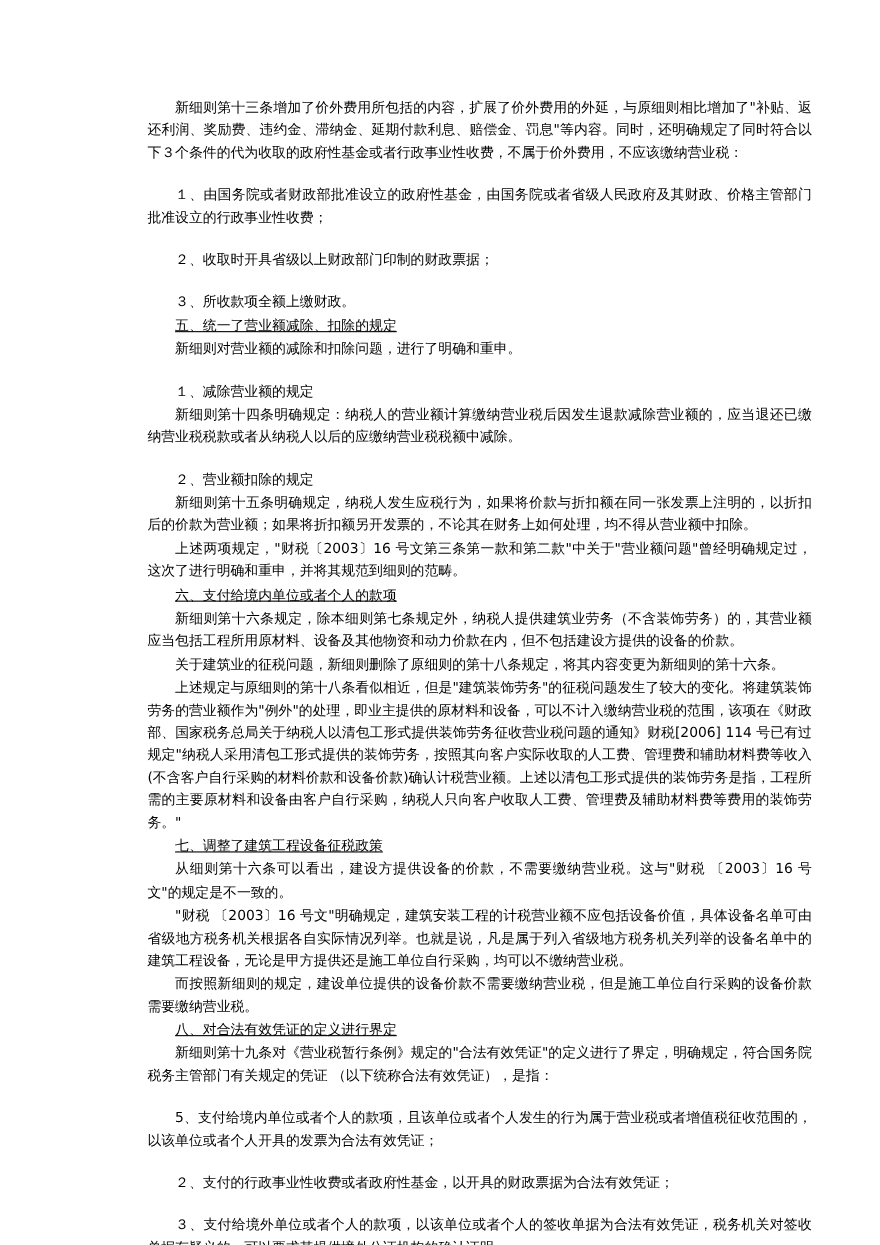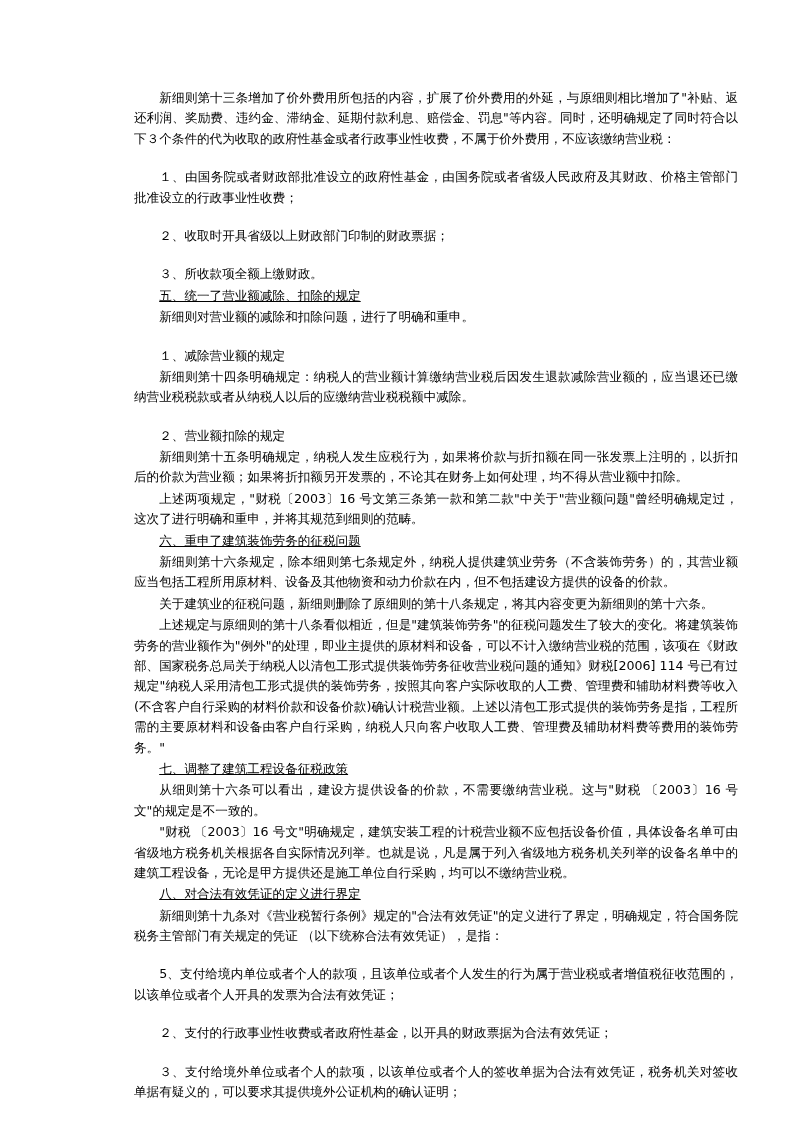--- a/index.html
+++ b/index.html
@@ -53,28 +53,29 @@
     <p class="plain">３、所收款项全额上缴财政。</p>
 
     <p class="heading">五、统一了营业额减除、扣除的规定</p>
     <p class="para">新细则对营业额的减除和扣除问题，进行了明确和重申。</p>
     <p class="plain">１、减除营业额的规定</p>
     <p class="para">新细则第十四条明确规定：纳税人的营业额计算缴纳营业税后因发生退款减除营业额的，应当退还已缴纳营业税税款或者从纳税人以后的应缴纳营业税税额中减除。</p>
     <p class="plain">２、营业额扣除的规定</p>
     <p class="para">新细则第十五条明确规定，纳税人发生应税行为，如果将价款与折扣额在同一张发票上注明的，以折扣后的价款为营业额；如果将折扣额另开发票的，不论其在财务上如何处理，均不得从营业额中扣除。</p>
     <p class="para">上述两项规定，"财税〔2003〕16 号文第三条第一款和第二款"中关于"营业额问题"曾经明确规定过，这次了进行明确和重申，并将其规范到细则的范畴。</p>
 
-    <p class="heading">六、重申了建筑装饰劳务的征税问题</p>
+    <p class="heading">六、支付给境内单位或者个人的款项</p>
     <p class="para">新细则第十六条规定，除本细则第七条规定外，纳税人提供建筑业劳务（不含装饰劳务）的，其营业额应当包括工程所用原材料、设备及其他物资和动力价款在内，但不包括建设方提供的设备的价款。</p>
     <p class="para">关于建筑业的征税问题，新细则删除了原细则的第十八条规定，将其内容变更为新细则的第十六条。</p>
     <p class="para">上述规定与原细则的第十八条看似相近，但是"建筑装饰劳务"的征税问题发生了较大的变化。将建筑装饰劳务的营业额作为"例外"的处理，即业主提供的原材料和设备，可以不计入缴纳营业税的范围，该项在《财政部、国家税务总局关于纳税人以清包工形式提供装饰劳务征收营业税问题的通知》财税[2006] 114 号已有过规定"纳税人采用清包工形式提供的装饰劳务，按照其向客户实际收取的人工费、管理费和辅助材料费等收入(不含客户自行采购的材料价款和设备价款)确认计税营业额。上述以清包工形式提供的装饰劳务是指，工程所需的主要原材料和设备由客户自行采购，纳税人只向客户收取人工费、管理费及辅助材料费等费用的装饰劳务。"</p>
 
     <p class="heading">七、调整了建筑工程设备征税政策</p>
     <p class="para">从细则第十六条可以看出，建设方提供设备的价款，不需要缴纳营业税。这与"财税 〔2003〕16 号文"的规定是不一致的。</p>
     <p class="para">"财税 〔2003〕16 号文"明确规定，建筑安装工程的计税营业额不应包括设备价值，具体设备名单可由省级地方税务机关根据各自实际情况列举。也就是说，凡是属于列入省级地方税务机关列举的设备名单中的建筑工程设备，无论是甲方提供还是施工单位自行采购，均可以不缴纳营业税。</p>
+    <p class="para">而按照新细则的规定，建设单位提供的设备价款不需要缴纳营业税，但是施工单位自行采购的设备价款需要缴纳营业税。</p>
 
     <p class="heading">八、对合法有效凭证的定义进行界定</p>
     <p class="para">新细则第十九条对《营业税暂行条例》规定的"合法有效凭证"的定义进行了界定，明确规定，符合国务院税务主管部门有关规定的凭证 （以下统称合法有效凭证），是指：</p>
     <p class="plain">5、支付给境内单位或者个人的款项，且该单位或者个人发生的行为属于营业税或者增值税征收范围的，以该单位或者个人开具的发票为合法有效凭证；</p>
     <p class="plain">２、支付的行政事业性收费或者政府性基金，以开具的财政票据为合法有效凭证；</p>
     <p class="plain">３、支付给境外单位或者个人的款项，以该单位或者个人的签收单据为合法有效凭证，税务机关对签收单据有疑义的，可以要求其提供境外公证机构的确认证明；</p>
 
   </div>
 </div>
 

